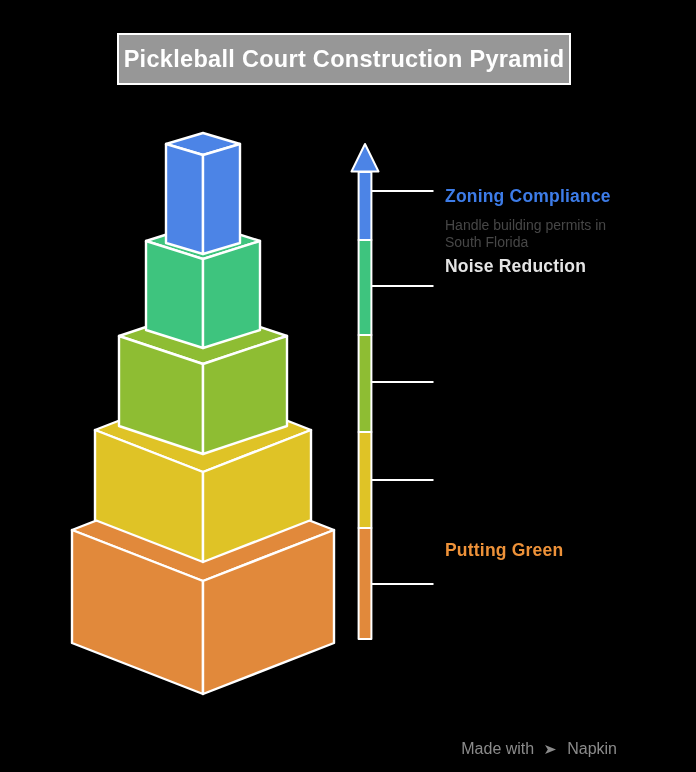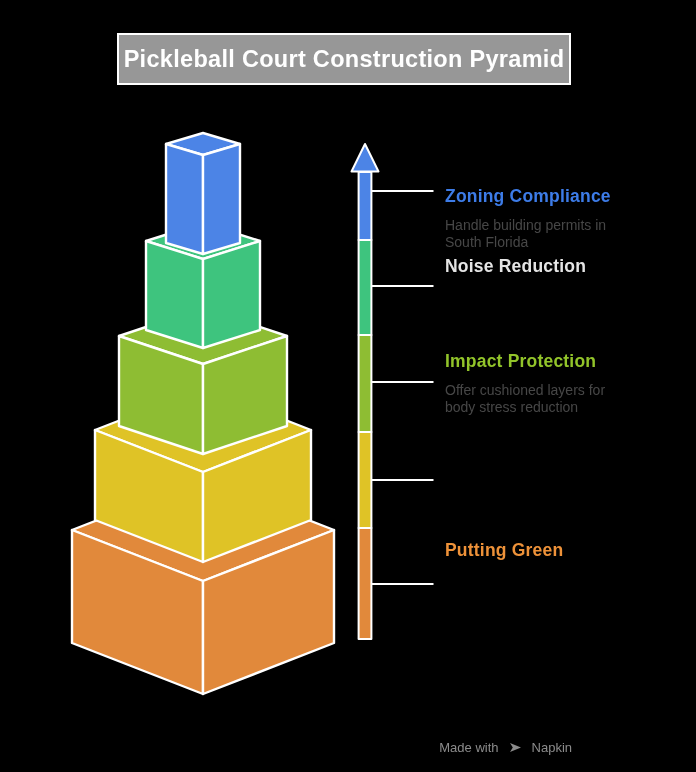--- a/index.html
+++ b/index.html
@@ -6,20 +6,21 @@
   body {
     width: 696px; height: 772px;
     background: #000;
     font-family: "Liberation Sans", sans-serif;
     overflow: hidden;
   }
   .canvas {
     position: relative;
     width: 596px; height: 772px;
     background: #000;
+    padding-left: 45px;
   }
   .title-box {
     position: absolute;
     left: 117px; top: 33px;
     width: 450px; height: 48px;
     border: 2.5px solid #ffffff;
     display: flex; align-items: center; justify-content: center;
     color: #ffffff;
     font-size: 23.5px;
     font-weight: bold;
@@ -44,21 +45,21 @@
     font-size: 14px;
     line-height: 17.2px;
     color: #474747;
     white-space: pre-line;
   }
   .credit {
     position: absolute;
     right: 24px; top: 740px;
     display: flex; align-items: center; gap: 10px;
     color: #8B8B8B;
-    font-size: 13px;
+    font-size: 16px;
     white-space: nowrap;
   }
   .credit svg { display: block; }
 </style>
 </head>
 <body>
 
 <div class="canvas">
 
   <div class="title-box" style="background: rgb(151, 151, 151);">
@@ -119,25 +120,20 @@
 
   <div class="entries">
     <div class="entry" style="top:159px">
       <div class="entry-title" style="color: rgb(61, 124, 232); margin-top: 27px;">Zoning Compliance</div>
       <div class="entry-desc">Handle building permits in
 South Florida</div>
     </div>
     <div class="entry" style="top:256px">
       <div class="entry-title" style="color: #e5e5e5;">Noise Reduction</div>
     </div>
-    <div class="entry" style="top:351px">
-      <div class="entry-title" style="color: rgb(146, 196, 42);">Impact Protection</div>
-      <div class="entry-desc">Offer cushioned layers for
-body stress reduction</div>
-    </div>
     <div class="entry" style="top:540px">
       <div class="entry-title" style="color: rgb(238, 146, 57);">Putting Green</div>
     </div>
   </div>
 
   <div class="credit">
     <span>Made with</span>
     <svg width="13" height="13" viewBox="0 0 13 13">
       <polygon points="1,2 12,6.5 1,11 3.8,6.5" fill="#8B8B8B"></polygon>
     </svg>

